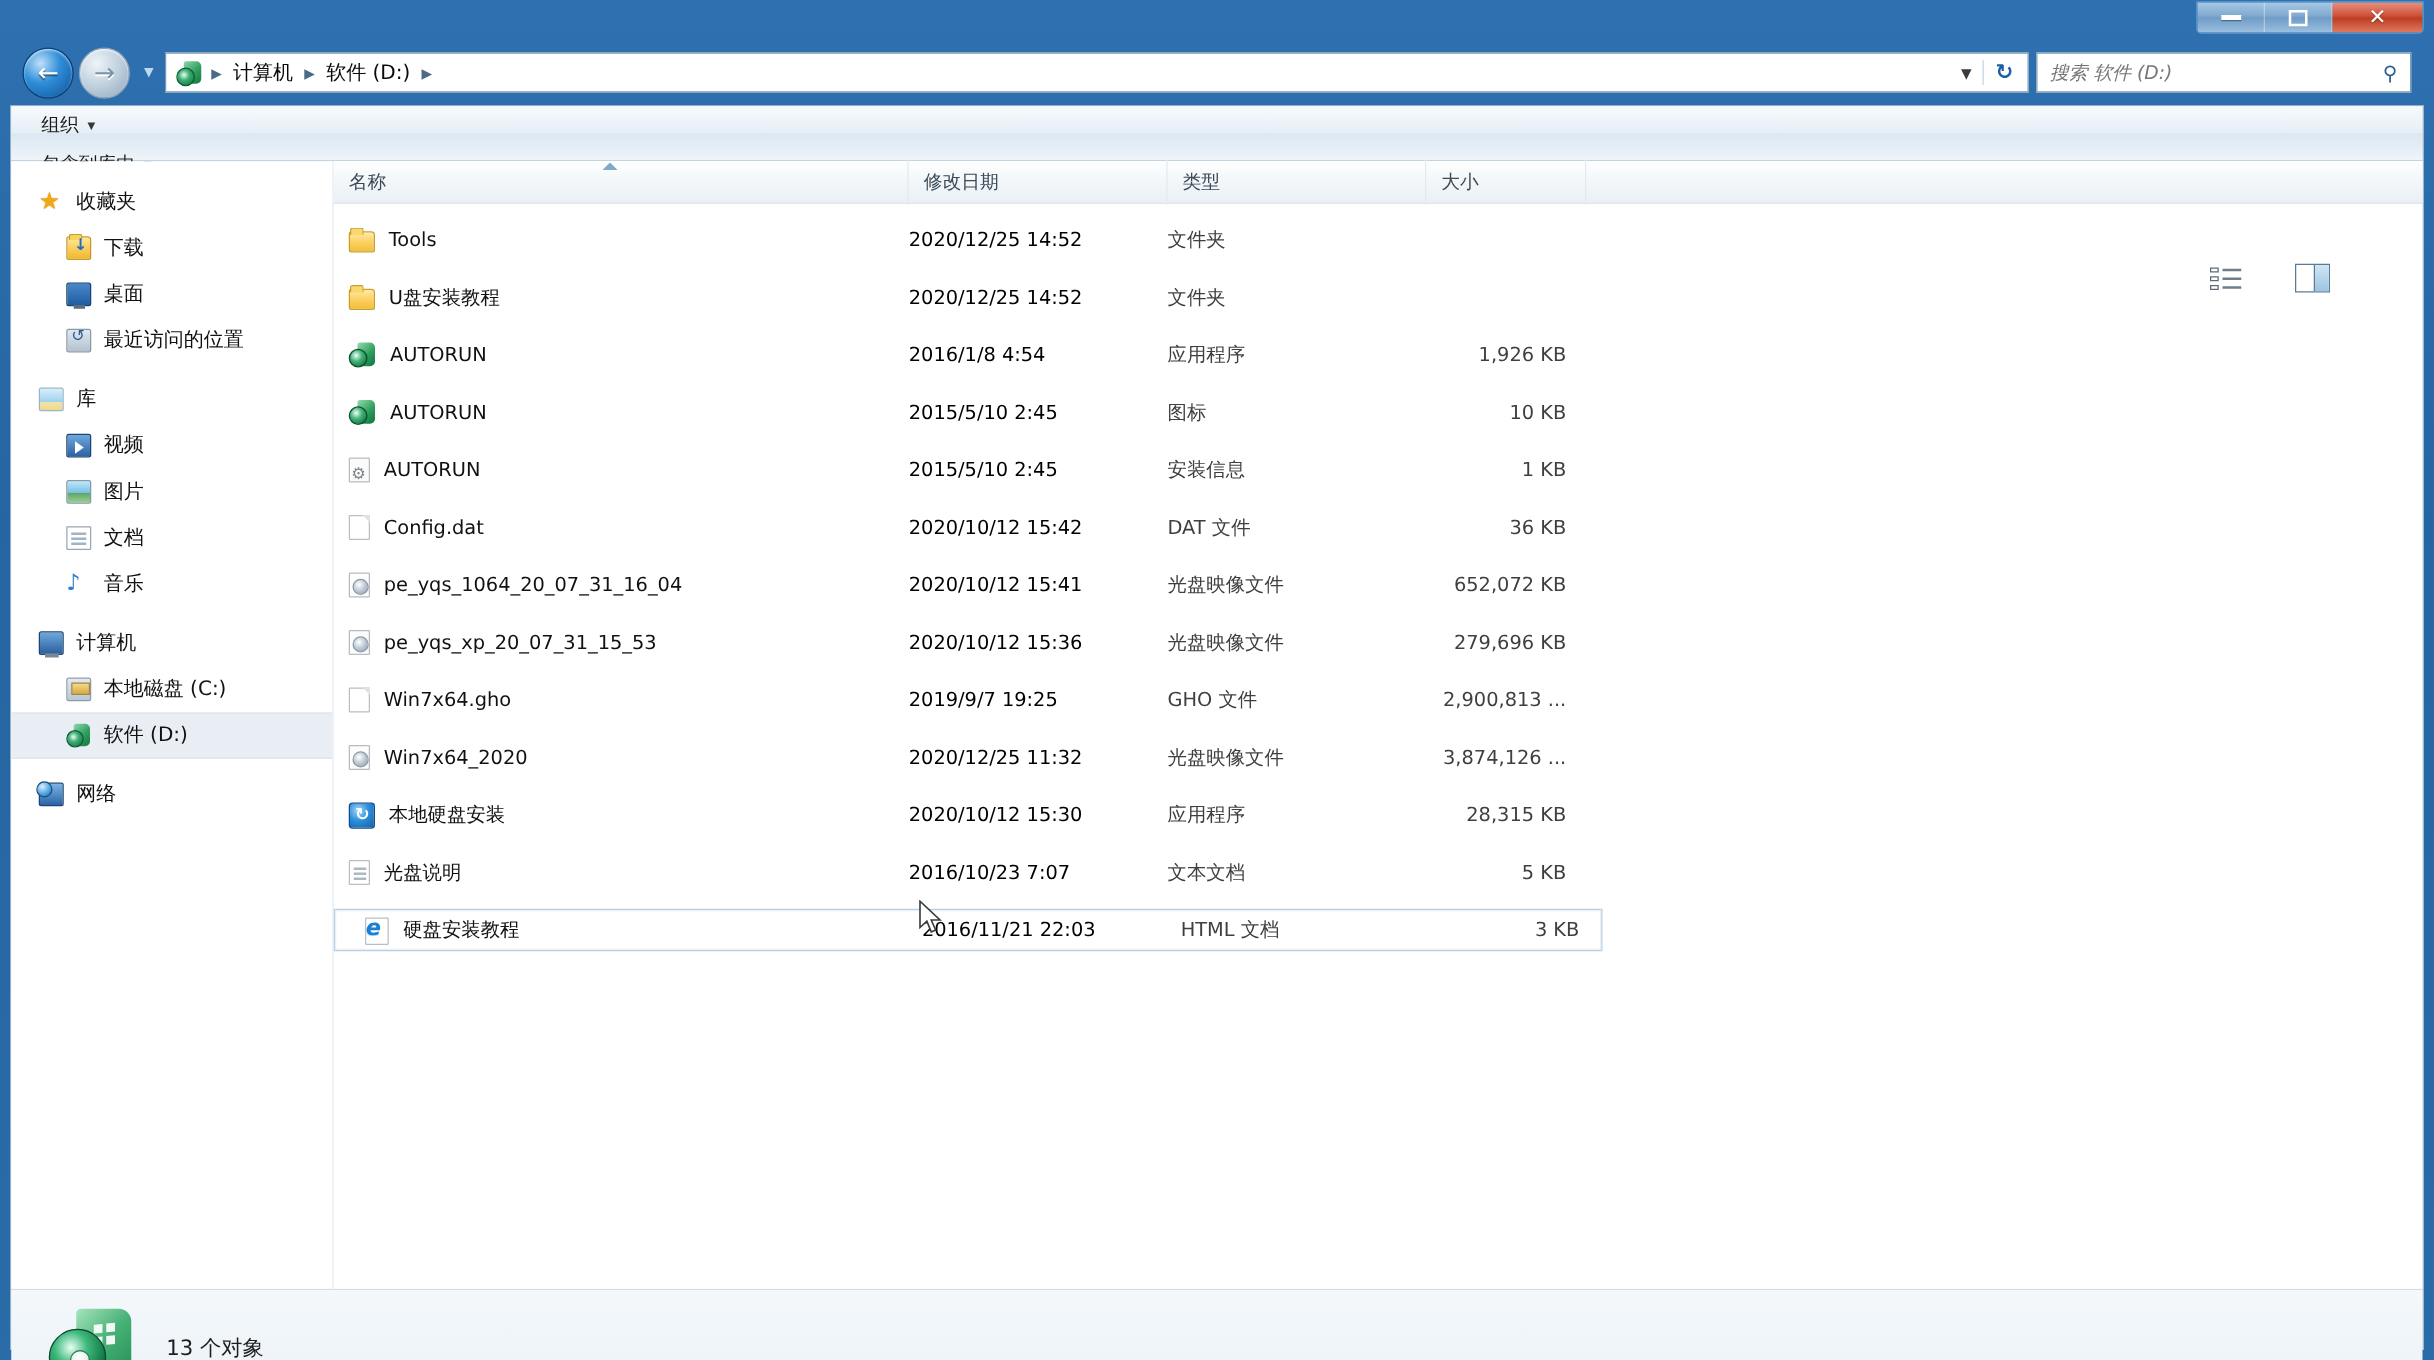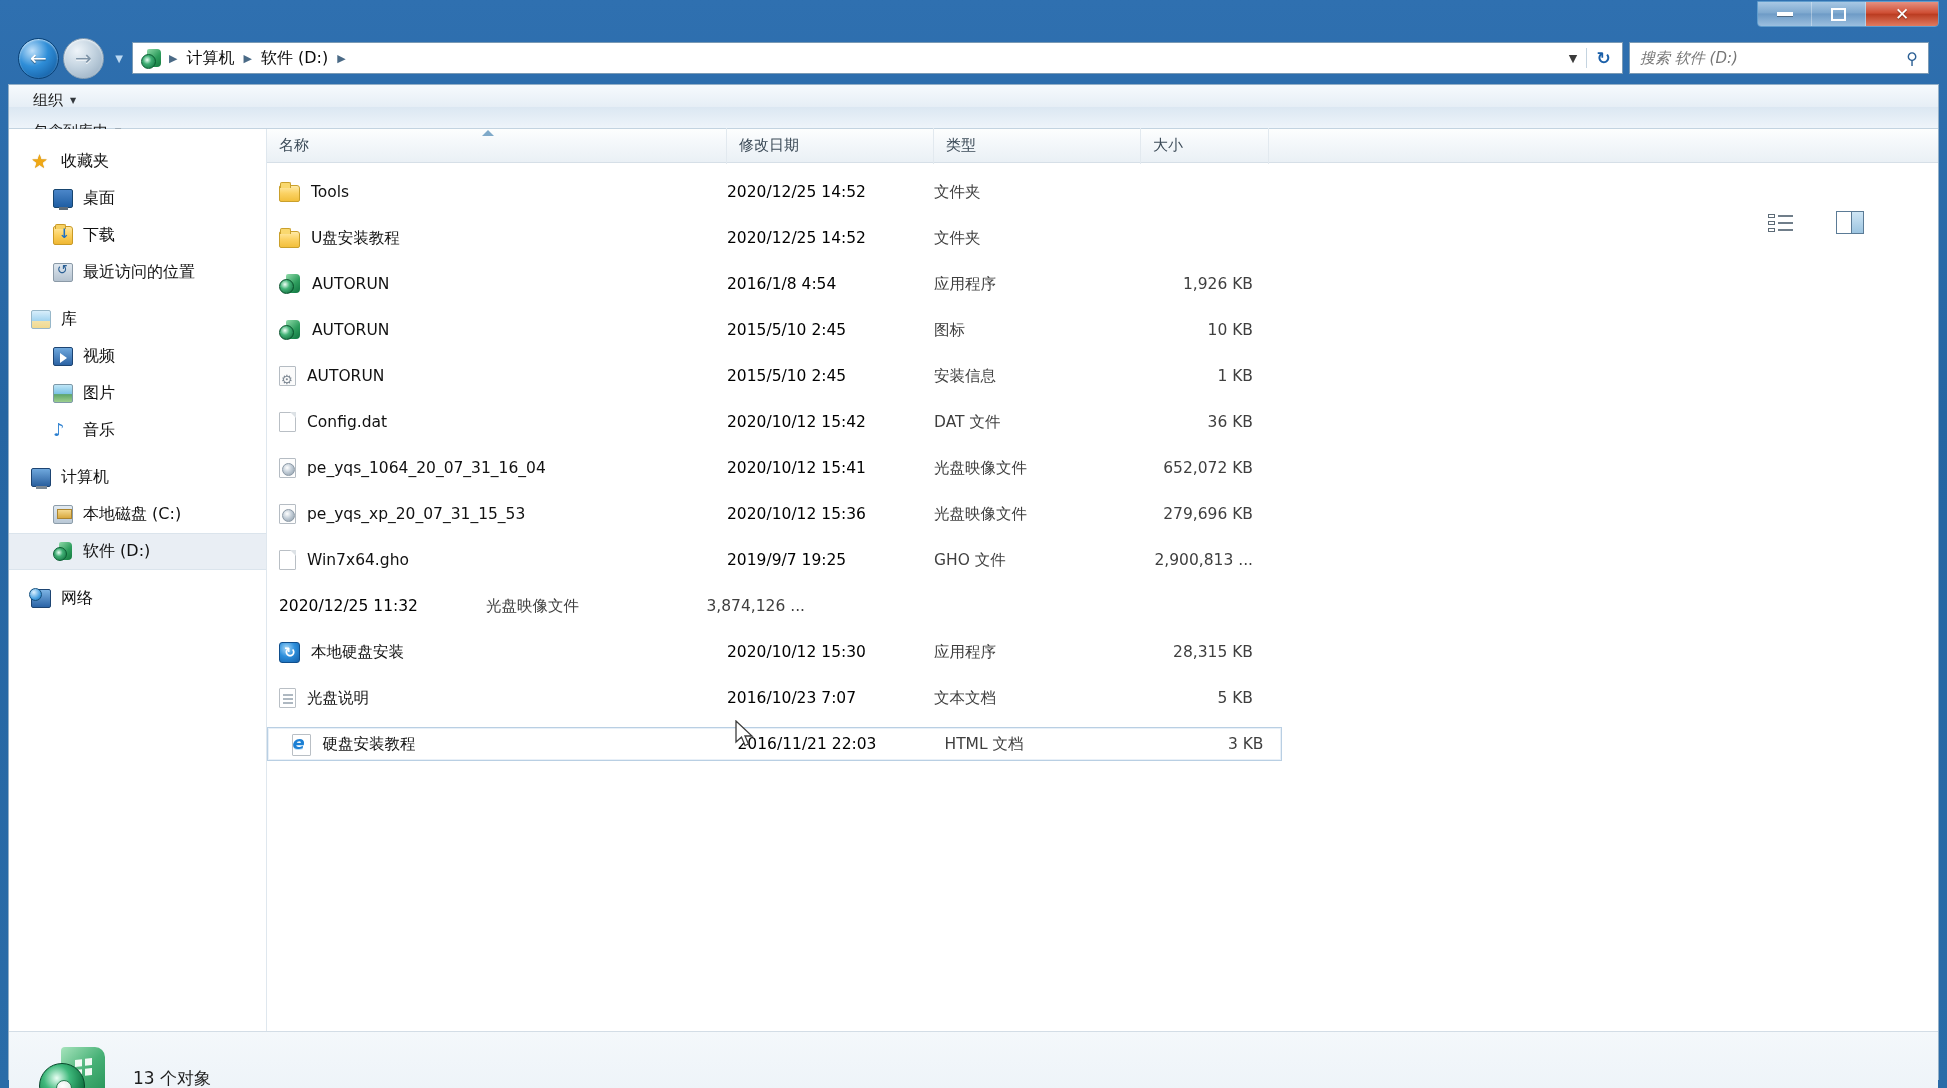--- a/index.html
+++ b/index.html
@@ -391,26 +391,26 @@
     <div id="body">
 
       <div id="sidebar">
 
         <div class="nav-group">
           <div class="nav-row">
             <span class="nav-ico ico-star">★</span>
             <span>收藏夹</span>
           </div>
           <div class="nav-row child">
+            <span class="nav-ico ico-folder ico-download"></span>
+            <span>下载</span>
+          </div>
+          <div class="nav-row child">
             <span class="nav-ico ico-desktop"></span>
             <span>桌面</span>
-          </div>
-          <div class="nav-row child">
-            <span class="nav-ico ico-folder ico-download"></span>
-            <span>下载</span>
           </div>
           <div class="nav-row child">
             <span class="nav-ico ico-recent"></span>
             <span>最近访问的位置</span>
           </div>
         </div>
 
         <div class="nav-group">
           <div class="nav-row">
             <span class="nav-ico ico-lib"></span>
@@ -418,20 +418,24 @@
           </div>
           <div class="nav-row child">
             <span class="nav-ico ico-video"></span>
             <span>视频</span>
           </div>
           <div class="nav-row child">
             <span class="nav-ico ico-pic"></span>
             <span>图片</span>
           </div>
           <div class="nav-row child">
+            <span class="nav-ico ico-doc"></span>
+            <span>文档</span>
+          </div>
+          <div class="nav-row child">
             <span class="nav-ico ico-music">♪</span>
             <span>音乐</span>
           </div>
         </div>
 
         <div class="nav-group">
           <div class="nav-row">
             <span class="nav-ico ico-computer"></span>
             <span>计算机</span>
           </div>
@@ -545,20 +549,24 @@
             <div class="row">
               <div class="cell-name">
                 <span class="fico fico-blankdoc"></span>
                 <span>Win7x64.gho</span>
               </div>
               <div class="cell-date">2019/9/7 19:25</div>
               <div class="cell-type">GHO 文件</div>
               <div class="cell-size">2,900,813 ...</div>
             </div>
             <div class="row">
+              <div class="cell-name">
+                <span class="fico fico-iso"></span>
+                <span>Win7x64_2020</span>
+              </div>
               <div class="cell-date">2020/12/25 11:32</div>
               <div class="cell-type">光盘映像文件</div>
               <div class="cell-size">3,874,126 ...</div>
             </div>
             <div class="row">
               <div class="cell-name">
                 <span class="fico fico-app-blue"></span>
                 <span>本地硬盘安装</span>
               </div>
               <div class="cell-date">2020/10/12 15:30</div>

